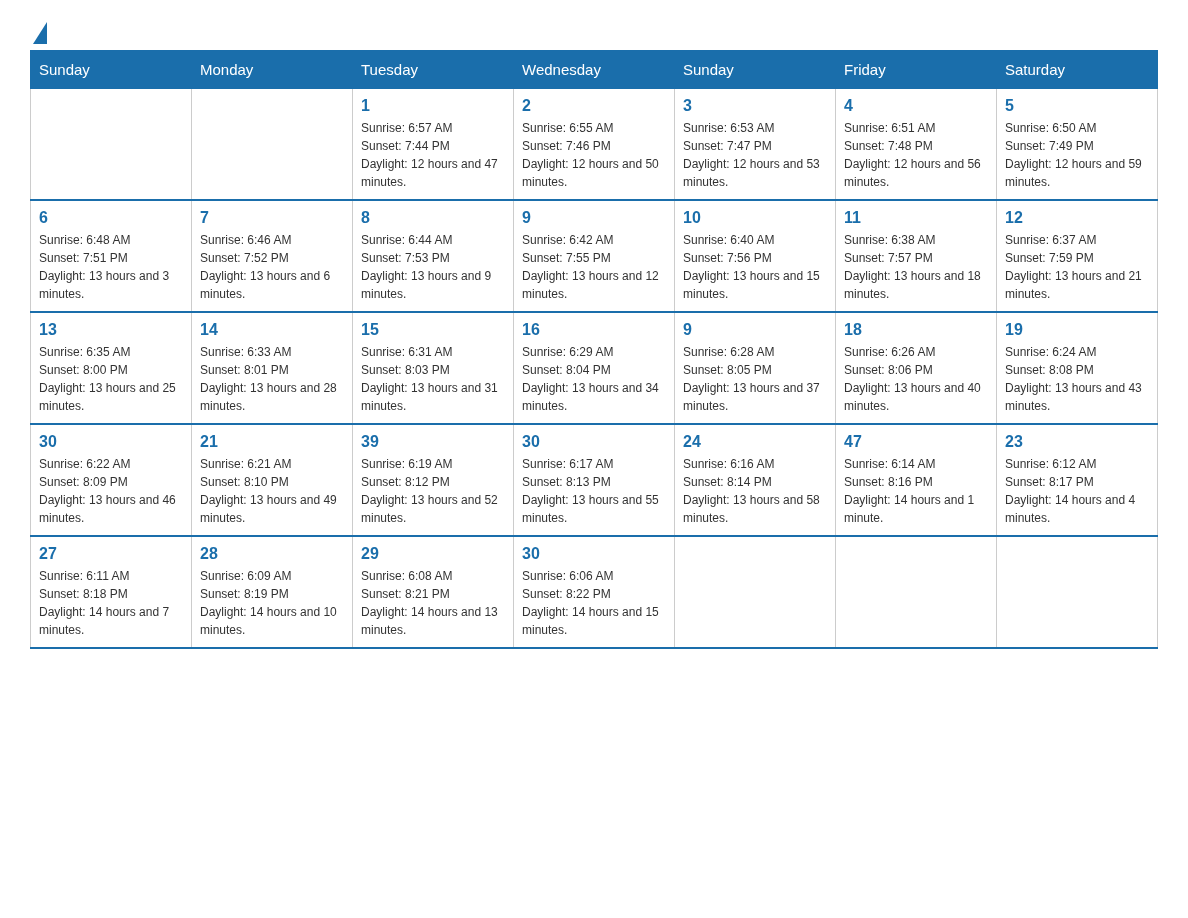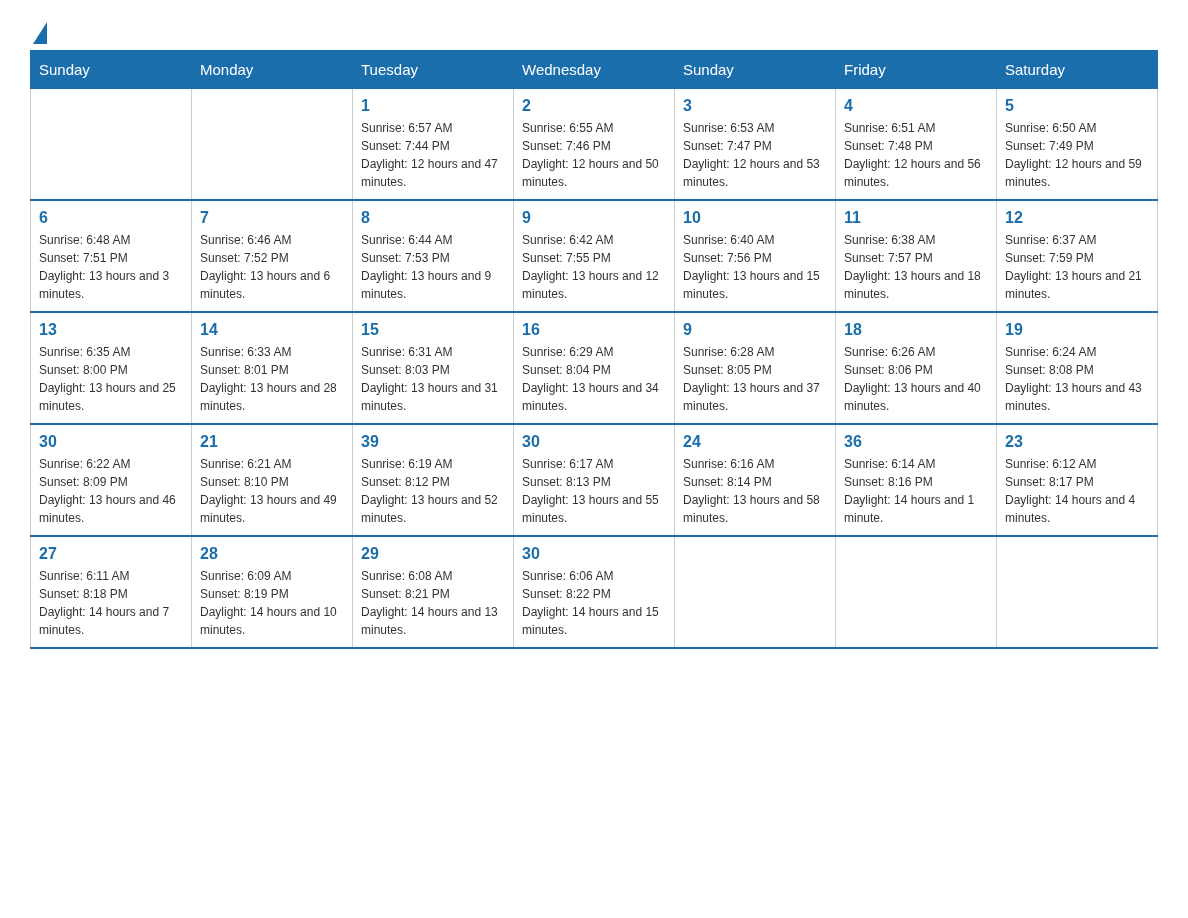--- a/index.html
+++ b/index.html
@@ -231,21 +231,21 @@
         </td>
         <td>
           <span class="day-number">30</span>
           <div class="day-info">Sunrise: 6:17 AM<br>Sunset: 8:13 PM<br>Daylight: 13 hours and 55 minutes.</div>
         </td>
         <td>
           <span class="day-number">24</span>
           <div class="day-info">Sunrise: 6:16 AM<br>Sunset: 8:14 PM<br>Daylight: 13 hours and 58 minutes.</div>
         </td>
         <td>
-          <span class="day-number">36</span>
+          <span class="day-number">47</span>
           <div class="day-info">Sunrise: 6:14 AM<br>Sunset: 8:16 PM<br>Daylight: 14 hours and 1 minute.</div>
         </td>
         <td>
           <span class="day-number">23</span>
           <div class="day-info">Sunrise: 6:12 AM<br>Sunset: 8:17 PM<br>Daylight: 14 hours and 4 minutes.</div>
         </td>
       </tr>
       <tr>
         <td>
           <span class="day-number">27</span>

